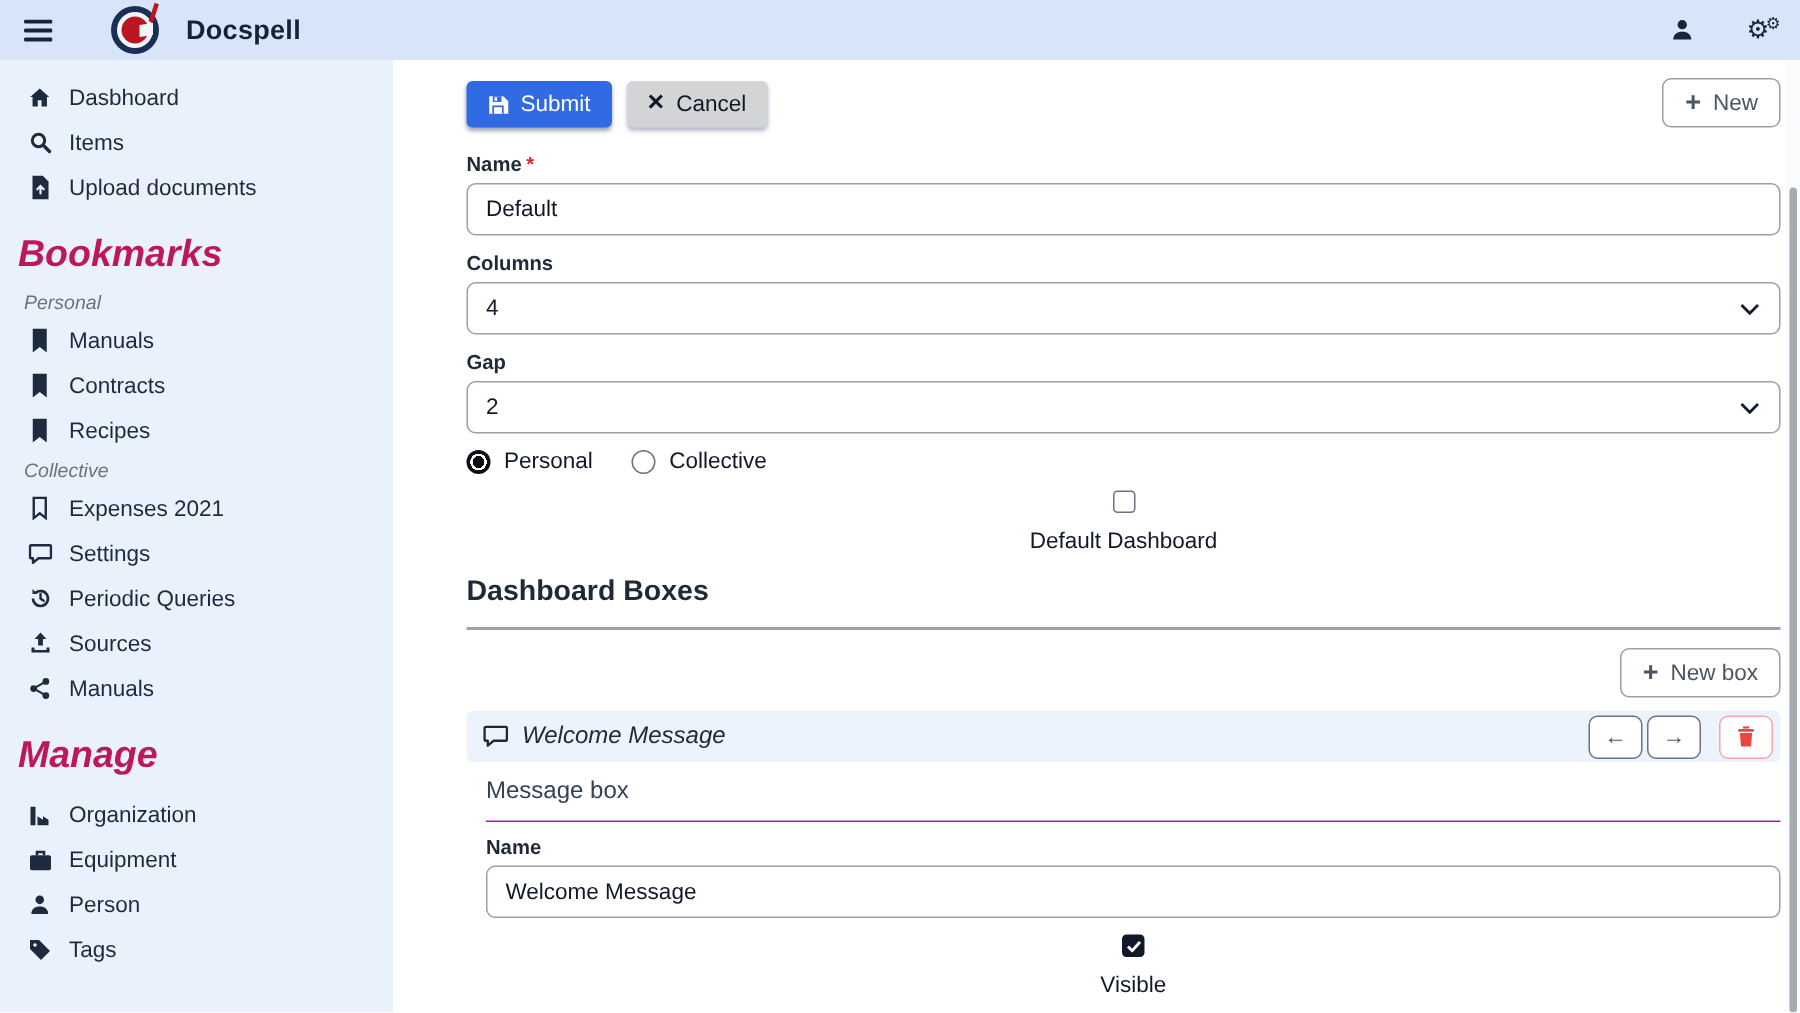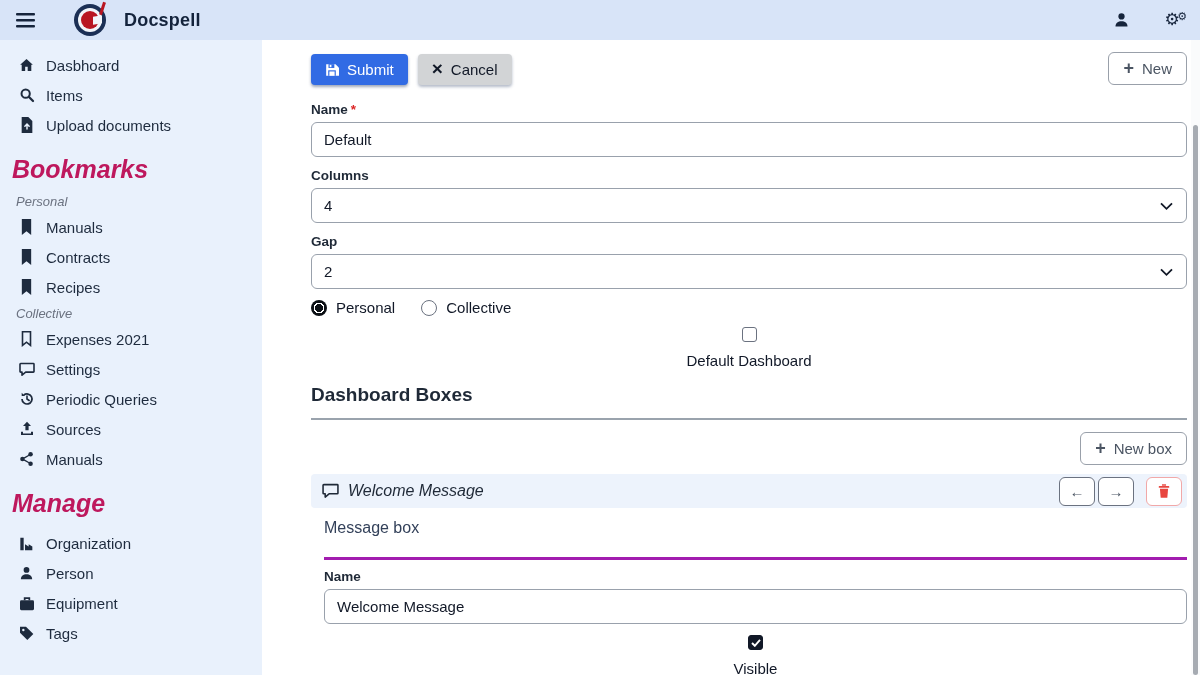--- a/index.html
+++ b/index.html
@@ -63,21 +63,21 @@
   
   .section-title { font-size:19px; color:#1f2937; margin-top:15px; padding-bottom:12px; border-bottom:2px solid #9aa3ad; font-stretch:condensed; }
   .newbox-row { display:flex; justify-content:flex-end; margin-top:12px; }
   .box-header { margin-top:9px; background:#edf3fc; border-radius:4px; display:flex; align-items:center; height:34px; padding:0 5px 0 11px; }
   .box-title { font-size:16px; font-style:italic; color:#1f2937; margin-left:9px; }
   .box-controls { margin-left:auto; display:flex; align-items:center; }
   .mini-btn { width:36px; height:29px; background:#fff; border:1px solid #6b7280; border-radius:6px; color:#4b5563; font-size:15px; display:flex; align-items:center; justify-content:center; cursor:pointer; }
   .mini-btn + .mini-btn { margin-left:3px; }
   .mini-btn.danger { border-color:#f1a8a8; color:#e8463f; margin-left:12px; }
   .box-body { padding-left:13px; }
-  .box-type-title { font-size:16px; color:#33415a; margin-top:11px; padding-bottom:20px; border-bottom:3px solid #a21caf; font-stretch:condensed; }
+  .box-type-title { font-size:16px; color:#33415a; margin-top:11px; padding-bottom:10px; border-bottom:1px solid #a21caf; font-stretch:condensed; }
   .box-body .flabel { margin-top:9px; }
 
   
   .scroll-track { position:absolute; right:0; top:40px; width:9px; height:635px; background:#fafbfc; }
   .scroll-thumb { position:absolute; right:2px; top:85px; width:5px; height:550px; background:#a6abb2; border-radius:3px; }
 
   svg { display:block; }
 </style>
 </head>
 <body>
@@ -221,35 +221,35 @@
       <div class="side-item">
         <span class="si">
             <svg width="16" height="15" viewBox="0 0 24 22">
               <path d="M2 21V2.5h5V21zM9 21v-9l5.5 3.6V12L20 15.6V21z" fill="currentColor"></path>
             </svg>
           </span>
         <span>Organization</span>
       </div>
       <div class="side-item">
         <span class="si">
+            <svg width="16" height="15" viewBox="0 0 24 22">
+              <rect x="1.5" y="6" width="21" height="15" rx="2" fill="currentColor"></rect>
+              <path d="M8.5 6V2.8h7V6" fill="none" stroke="currentColor" stroke-width="2.6"></path>
+            </svg>
+          </span>
+        <span>Equipment</span>
+      </div>
+      <div class="side-item">
+        <span class="si">
             <svg width="15" height="16" viewBox="0 0 24 24">
               <circle cx="12" cy="7" r="4.6" fill="currentColor"></circle>
               <path d="M3 22c0-5.4 4-8 9-8s9 2.6 9 8z" fill="currentColor"></path>
             </svg>
           </span>
         <span>Person</span>
-      </div>
-      <div class="side-item">
-        <span class="si">
-            <svg width="16" height="15" viewBox="0 0 24 22">
-              <rect x="1.5" y="6" width="21" height="15" rx="2" fill="currentColor"></rect>
-              <path d="M8.5 6V2.8h7V6" fill="none" stroke="currentColor" stroke-width="2.6"></path>
-            </svg>
-          </span>
-        <span>Equipment</span>
       </div>
       <div class="side-item">
         <span class="si">
             <svg width="16" height="16" viewBox="0 0 24 24">
               <path d="M1.5 2.5h9l11 11-9 9-11-11z" fill="currentColor"></path>
               <circle cx="6.5" cy="7.5" r="1.8" fill="#e9f1fc"></circle>
             </svg>
           </span>
         <span>Tags</span>
       </div>

